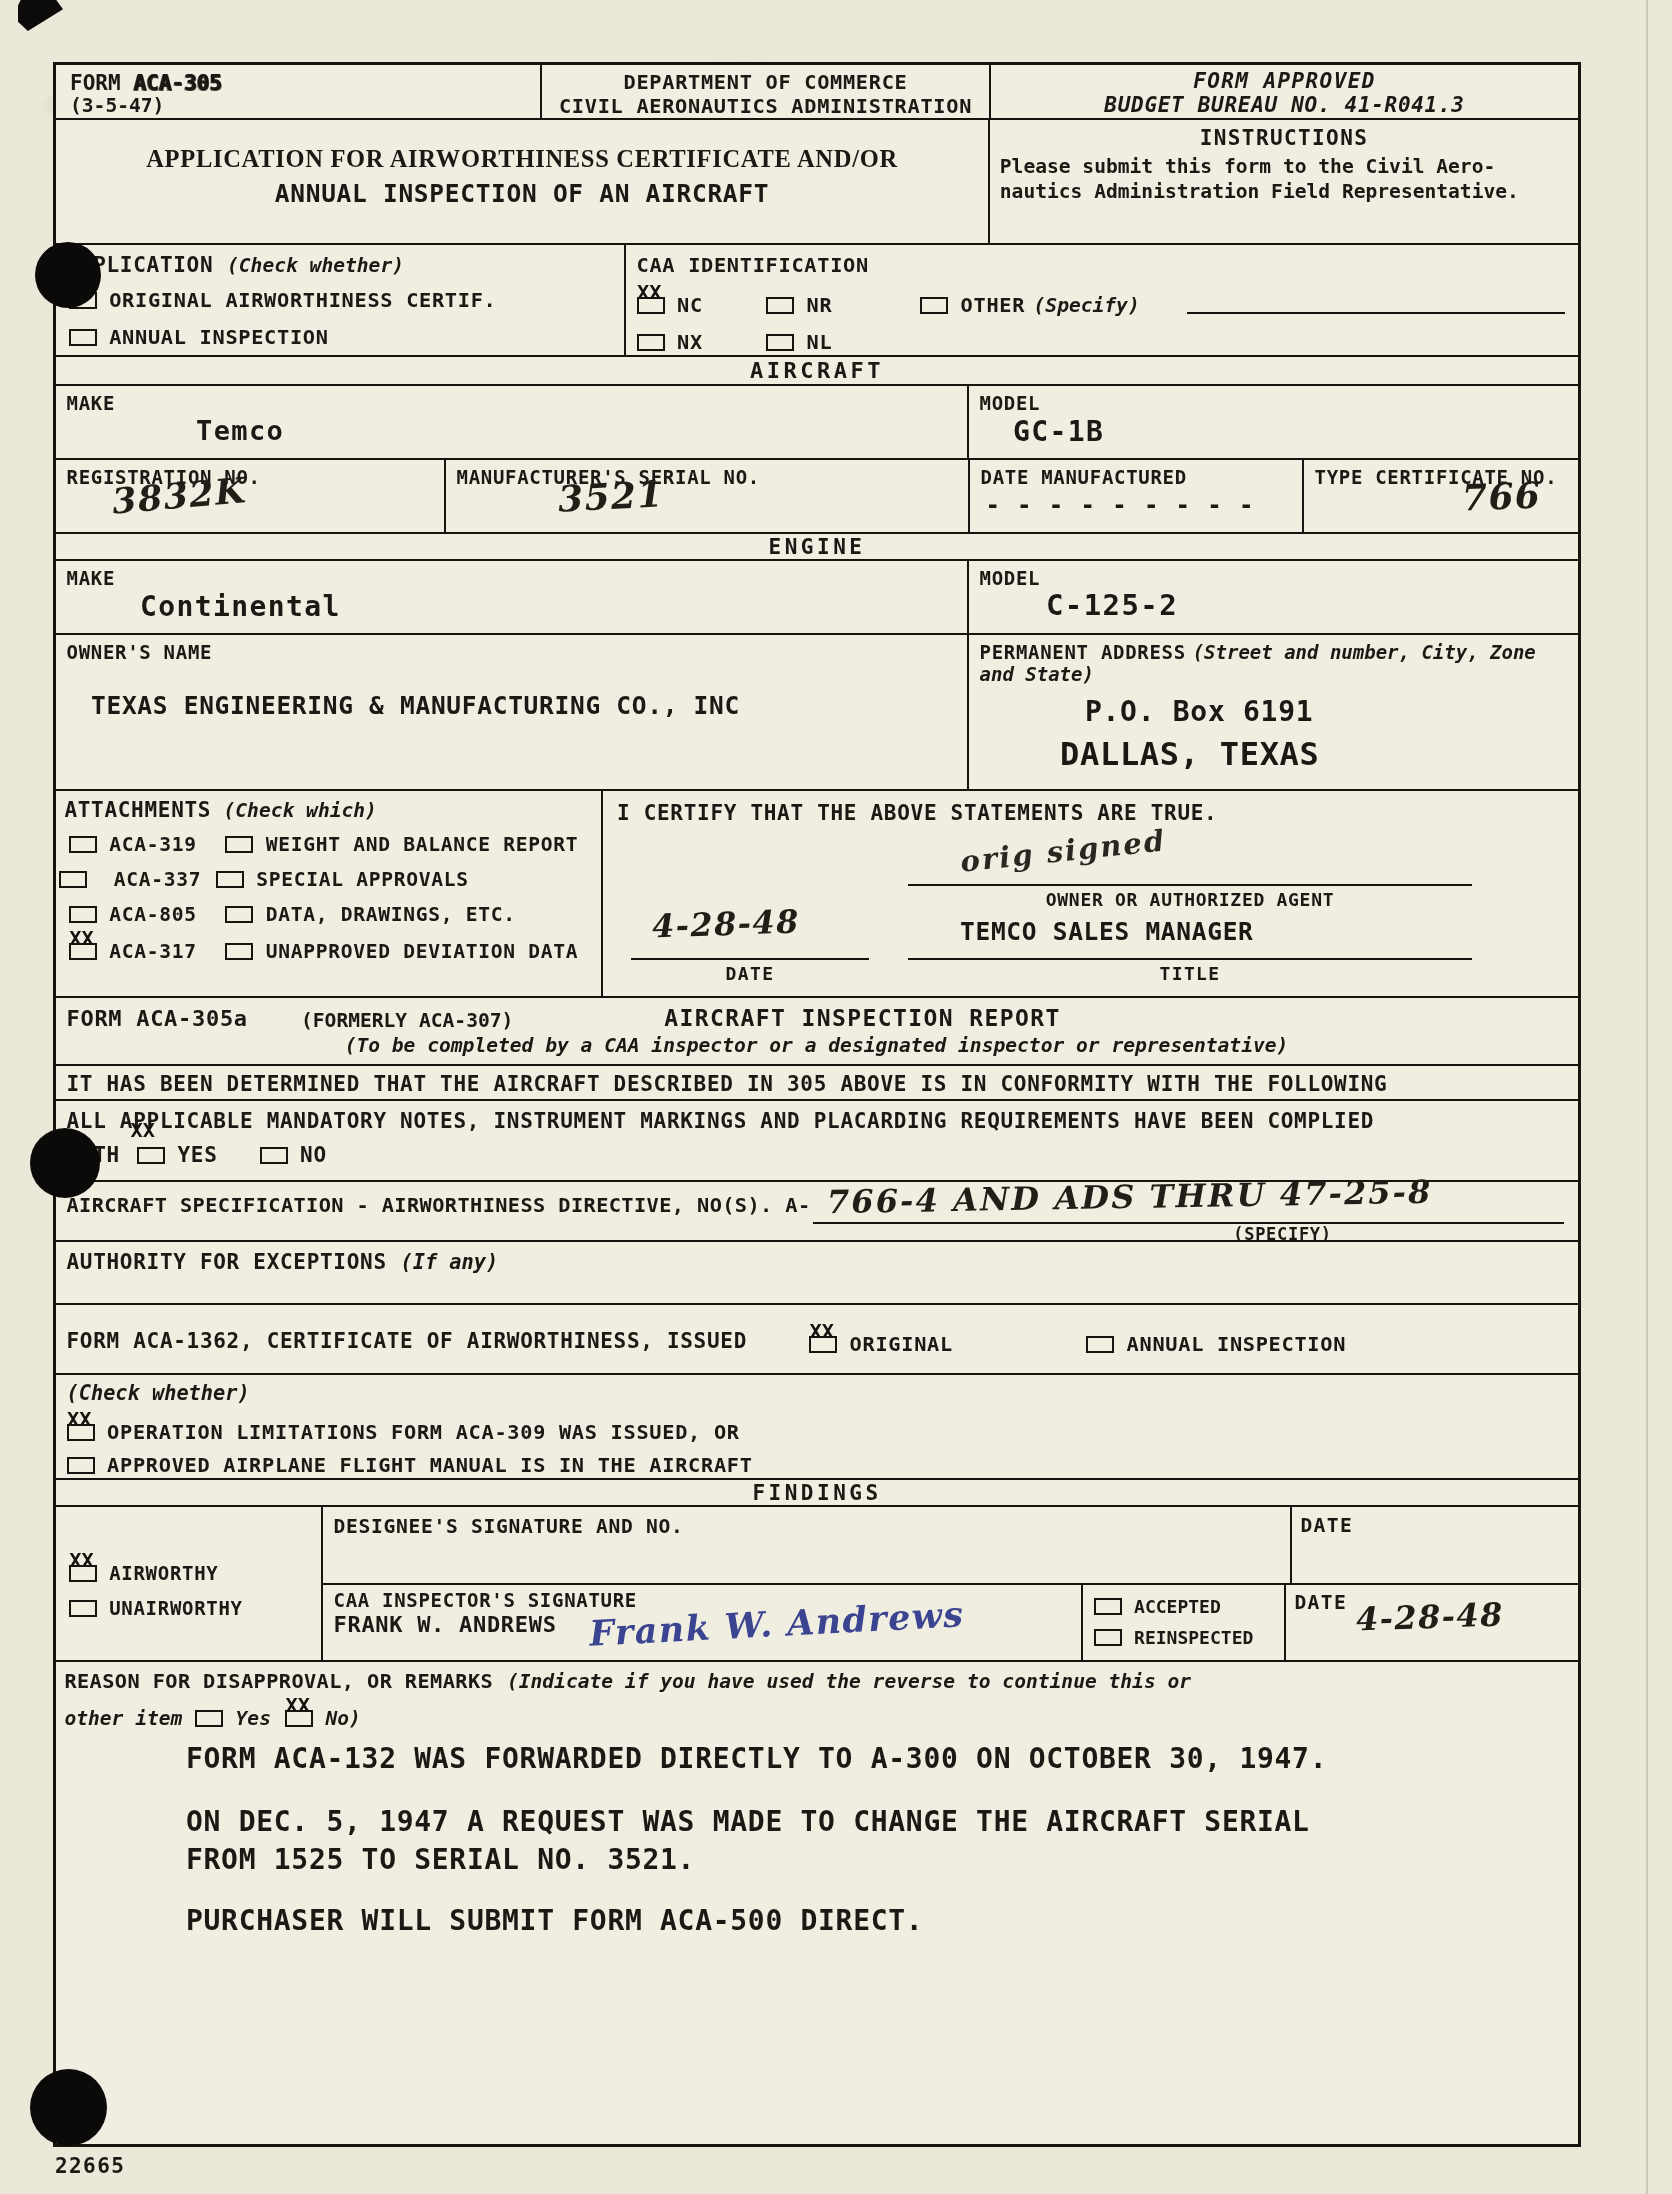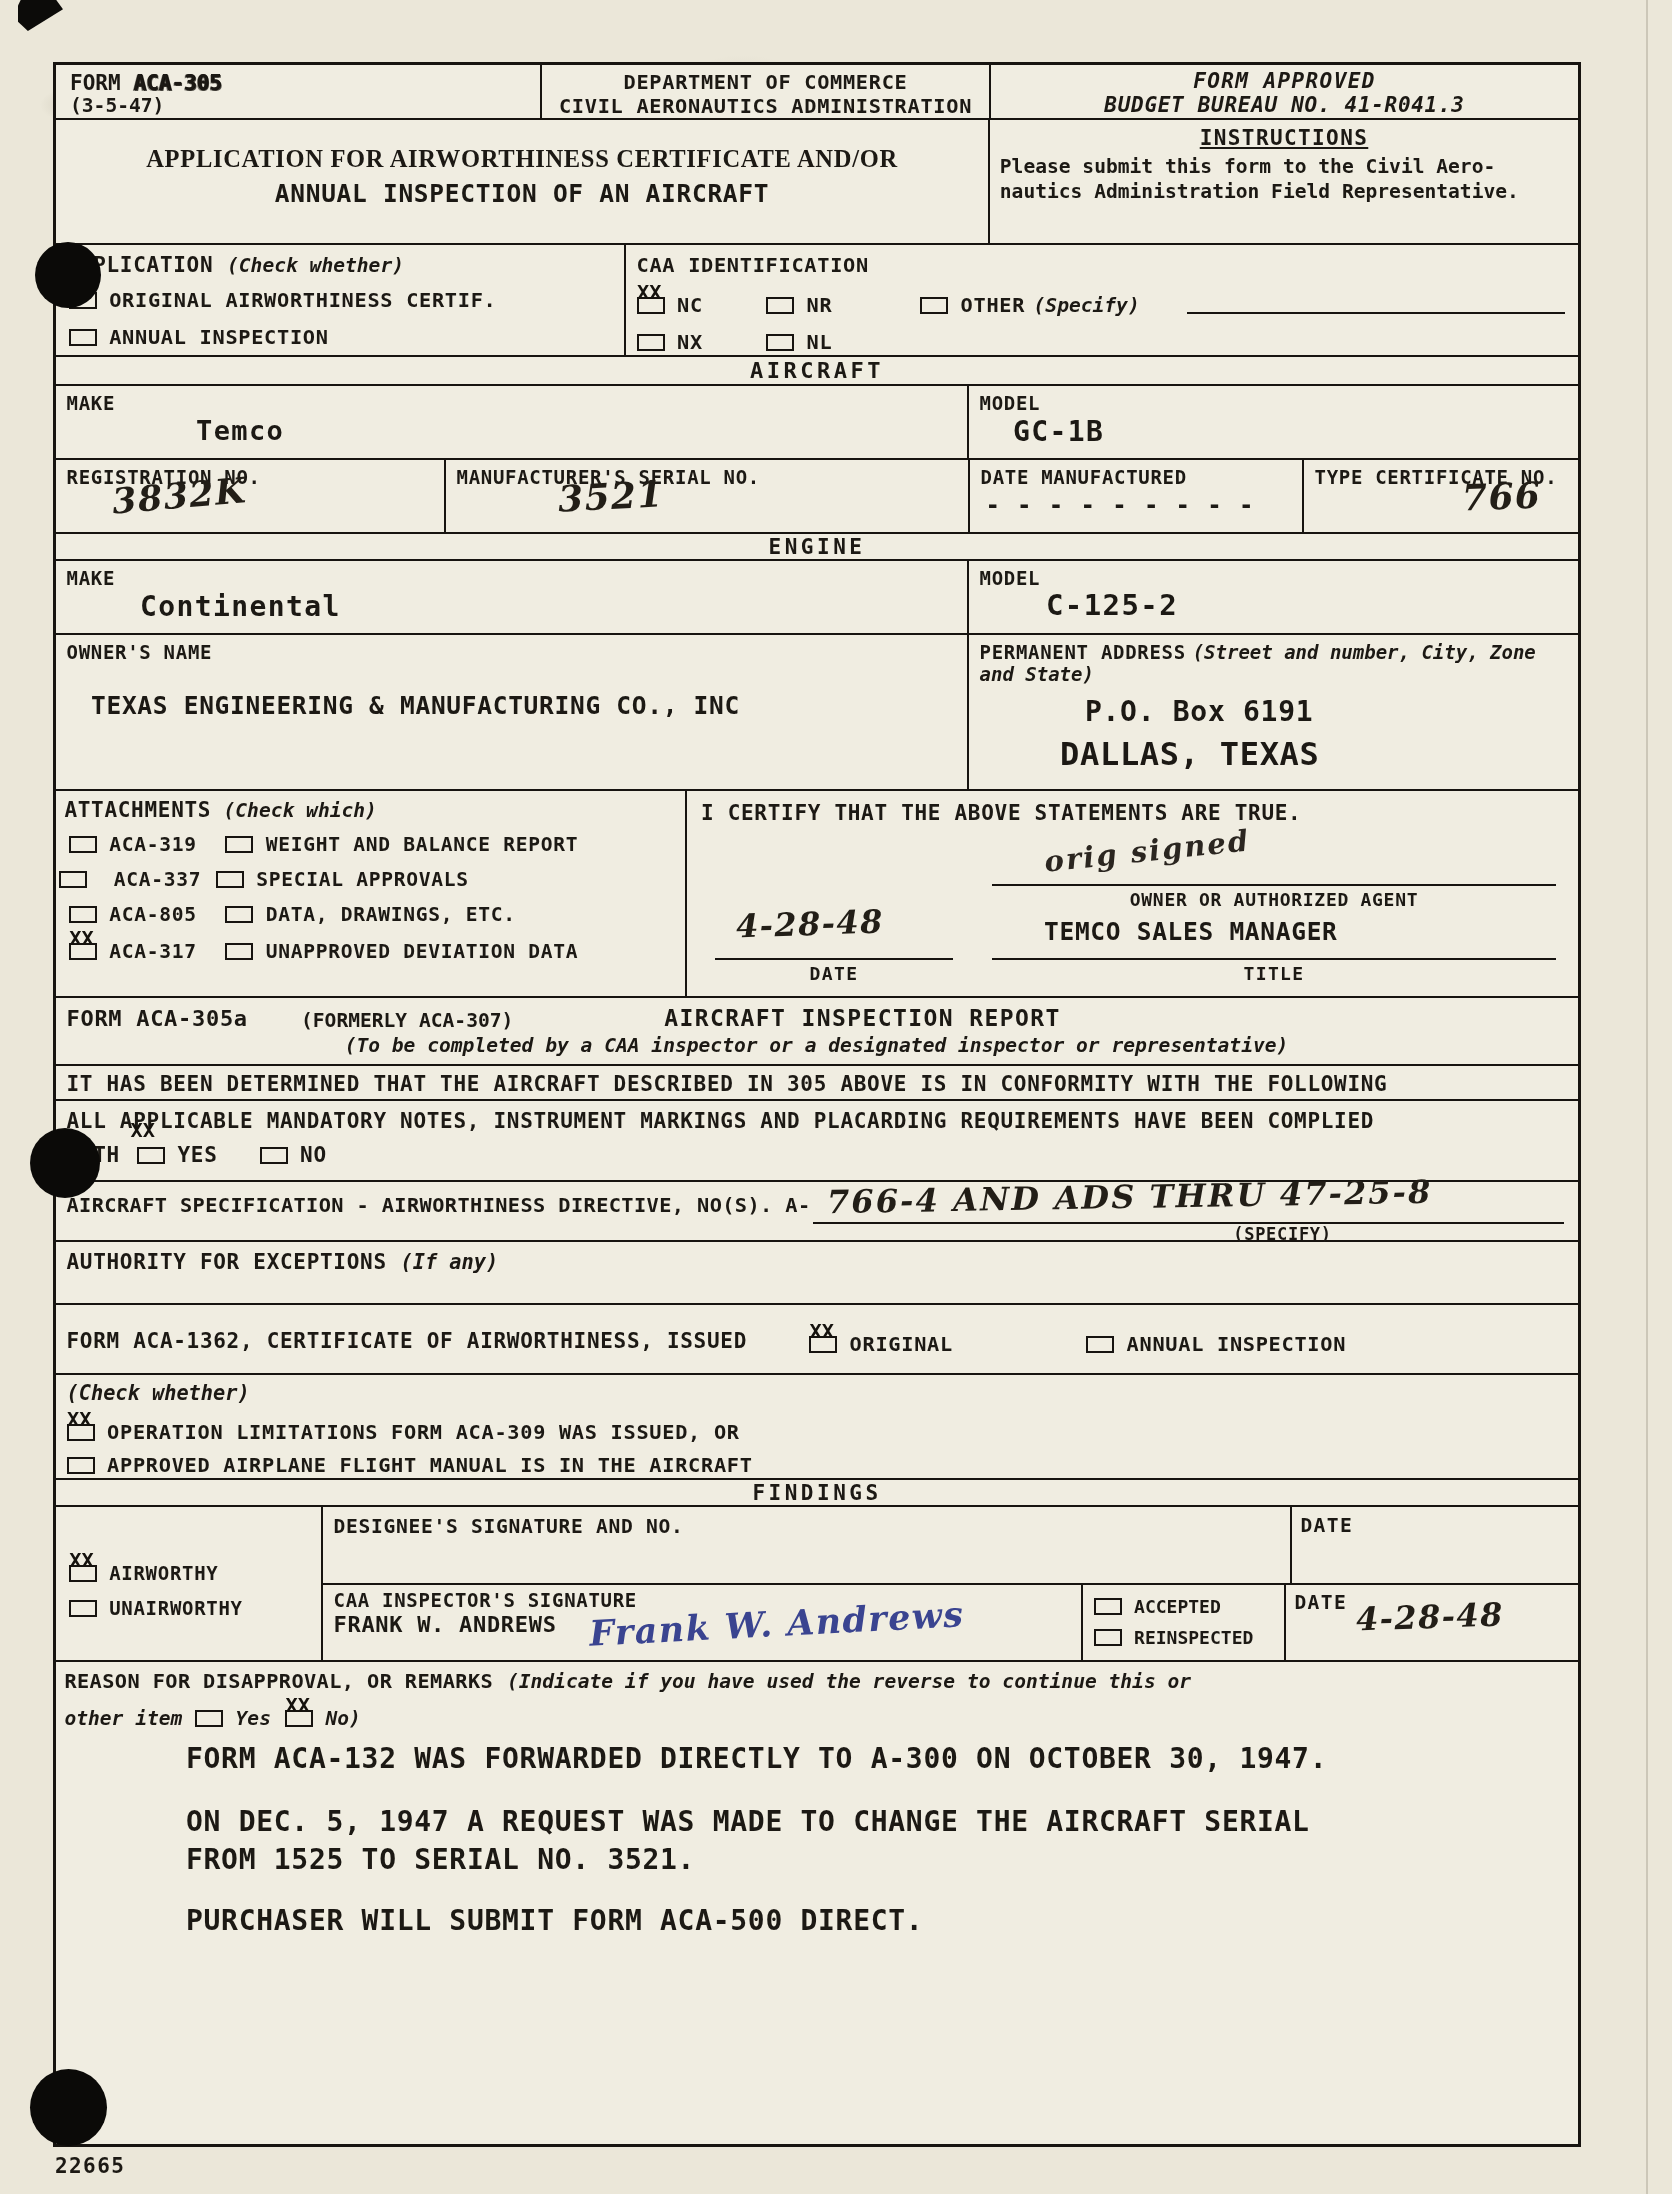--- a/index.html
+++ b/index.html
@@ -74,21 +74,21 @@
         <div class="b it" style="font-size:21px;letter-spacing:0.7px;">BUDGET BUREAU NO. 41-R041.3</div>
       </div>
     </div>
 
     <div class="row" style="height:125px;">
       <div class="cell ctr" style="width:932px;">
         <div class="b" style="font-size:24.5px;padding-top:25px;letter-spacing:0.7px;font-family:Liberation Serif, serif;">APPLICATION FOR AIRWORTHINESS CERTIFICATE AND/OR</div>
         <div class="b" style="font-size:24.5px;padding-top:5.6px;letter-spacing:0.7px;">ANNUAL INSPECTION OF AN AIRCRAFT</div>
       </div>
       <div class="cell" style="flex:1;">
-        <div class="b ctr" style="font-size:21px;padding-top:5.6px;letter-spacing:1.4px;text-decoration:underline;">INSTRUCTIONS</div>
+        <div class="b ctr" style="font-size:21px;padding-top:5.6px;letter-spacing:1.4px;">INSTRUCTIONS</div>
         <div class="b" style="font-size:19.6px;padding:5.6px 7px 0 9.8px;">Please submit this form to the Civil Aero-</div>
         <div class="b" style="font-size:19.6px;padding:1.4px 7px 0 9.8px;">nautics Administration Field Representative.</div>
       </div>
     </div>
 
     <div class="row" style="height:112px;">
       <div class="cell" style="width:568px;">
         <div class="abs" style="left:10.5px;top:8.4px;">
           <span class="b" style="font-size:21px;letter-spacing:0.7px;">APPLICATION</span>
           <span class="b it" style="font-size:19.6px;margin-left:7px;">(Check whether)</span>
@@ -191,21 +191,21 @@
         <div style="padding:5.6px 5.6px 0 10.5px;">
           <span class="lbl">PERMANENT ADDRESS</span>
           <span class="b it" style="font-size:19px;">(Street and number, City, Zone and State)</span>
         </div>
         <div class="abs b" style="left:116px;top:60px;font-size:28px;letter-spacing:0.7px;">P.O. Box 6191</div>
         <div class="abs b" style="left:91px;top:100px;font-size:32px;letter-spacing:0.7px;">DALLAS, TEXAS</div>
       </div>
     </div>
 
     <div class="row" style="height:207px;">
-      <div class="cell" style="width:629px;">
+      <div class="cell" style="width:545px;">
         <div class="abs" style="left:8.4px;top:7px;">
           <span class="b" style="font-size:21px;letter-spacing:0.7px;">ATTACHMENTS</span>
           <span class="b it" style="font-size:19.6px;margin-left:5.6px;">(Check which)</span>
         </div>
         <div class="ckrow" style="left:12.6px;top:42px;">
           <span class="cb"></span>
           <span class="txt" style="width:116px;font-size:19.6px;">ACA-319</span>
           <span class="cb"></span>
           <span class="txt" style="font-size:19.6px;">WEIGHT AND BALANCE REPORT</span>
         </div>

